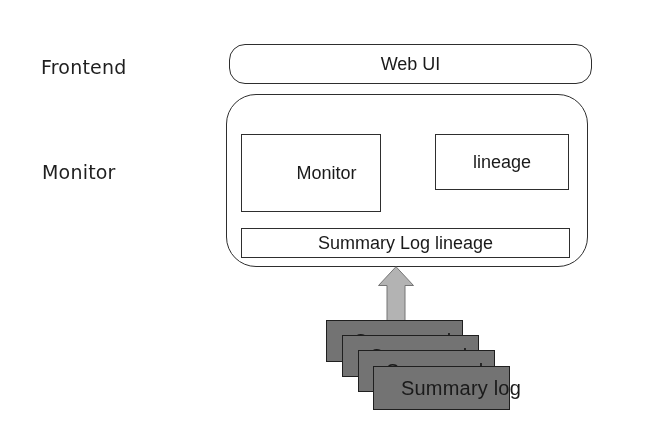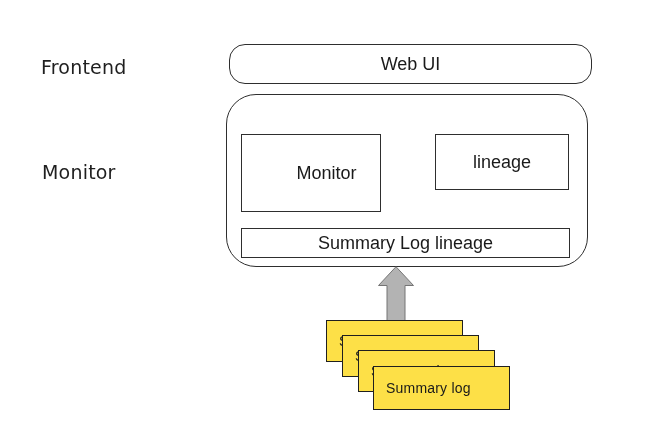--- a/index.html
+++ b/index.html
@@ -48,27 +48,27 @@
   .monitor{left:225px;top:134px;width:140px;height:78px;padding-left:31px;}
   .lineage{left:419px;top:134px;width:134px;height:56px;}
   .decoder{left:225px;top:228px;width:329px;height:30px;}
 
   .up-arrow{position:absolute;left:360px;top:266px;width:40px;height:56px;}
 
   .sheet{
     position:absolute;
     box-sizing:border-box;
     width:137px;height:42px;
-    background:#fde047;
+    background:#737373;
     border:1px solid #1f1f1f;
     display:flex;
     align-items:center;
     justify-content:flex-start;
-    padding-left:12px;
-    font-size:14px;
+    padding-left:27px;
+    font-size:20px;
     letter-spacing:0.2px;
     color:#1a1a1a;
     white-space:nowrap;
   }
   .sheet-1{left:310px;top:320px;}
   .sheet-2{left:326px;top:335px;}
   .sheet-3{left:342px;top:350px;}
   .sheet-4{left:357px;top:366px;height:44px;border-width:1.5px;}
 </style>
 </head>

